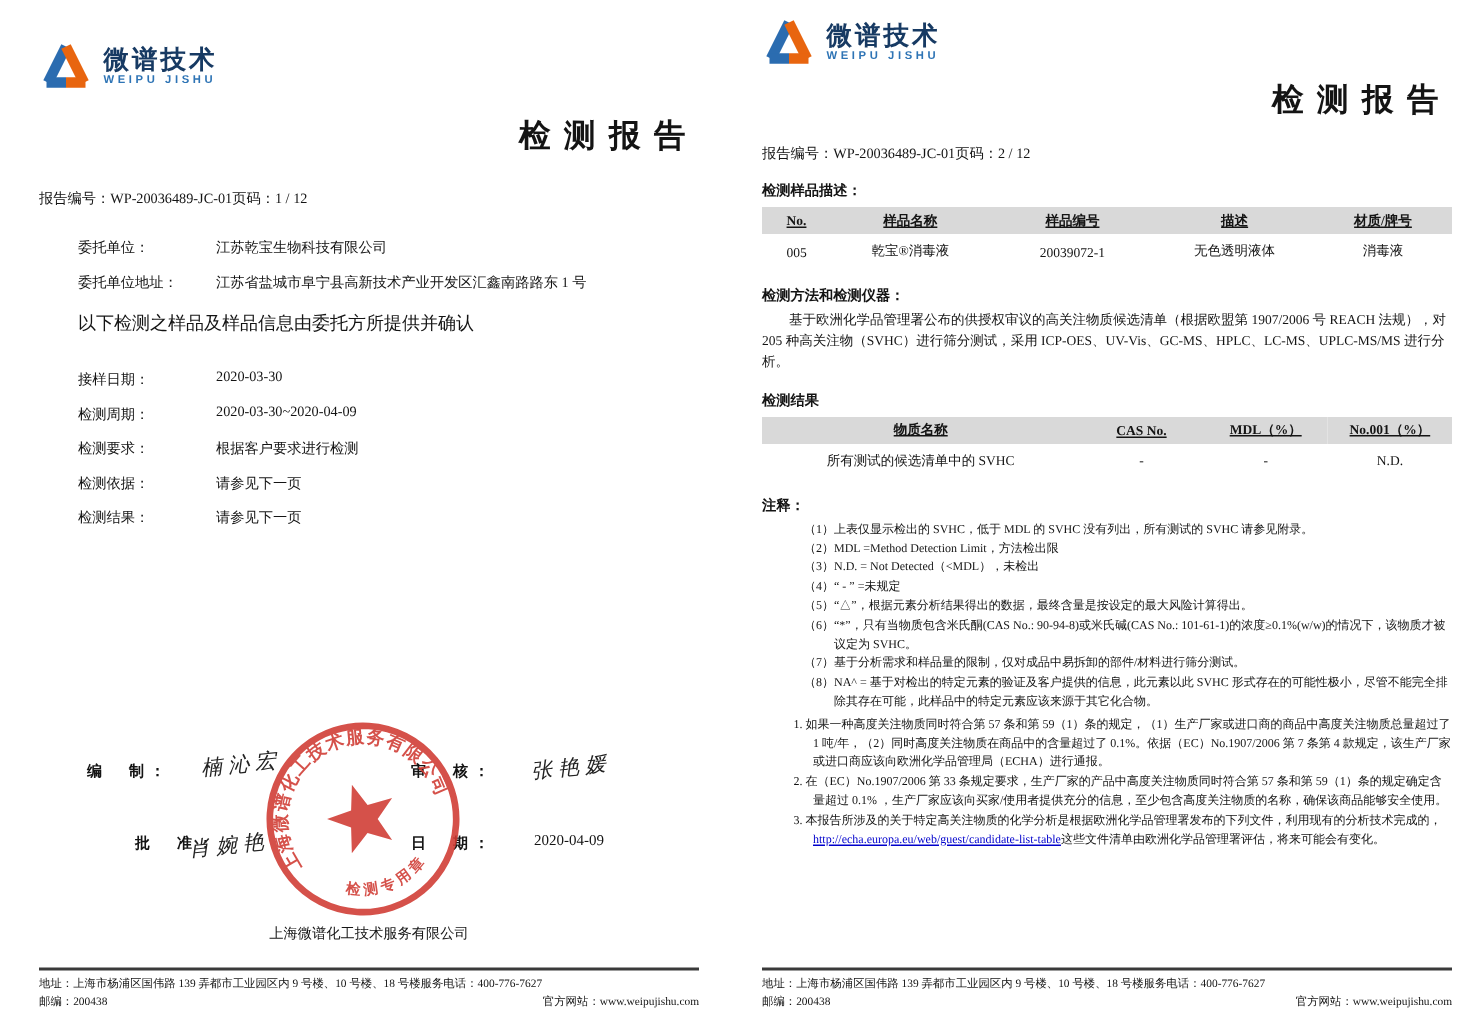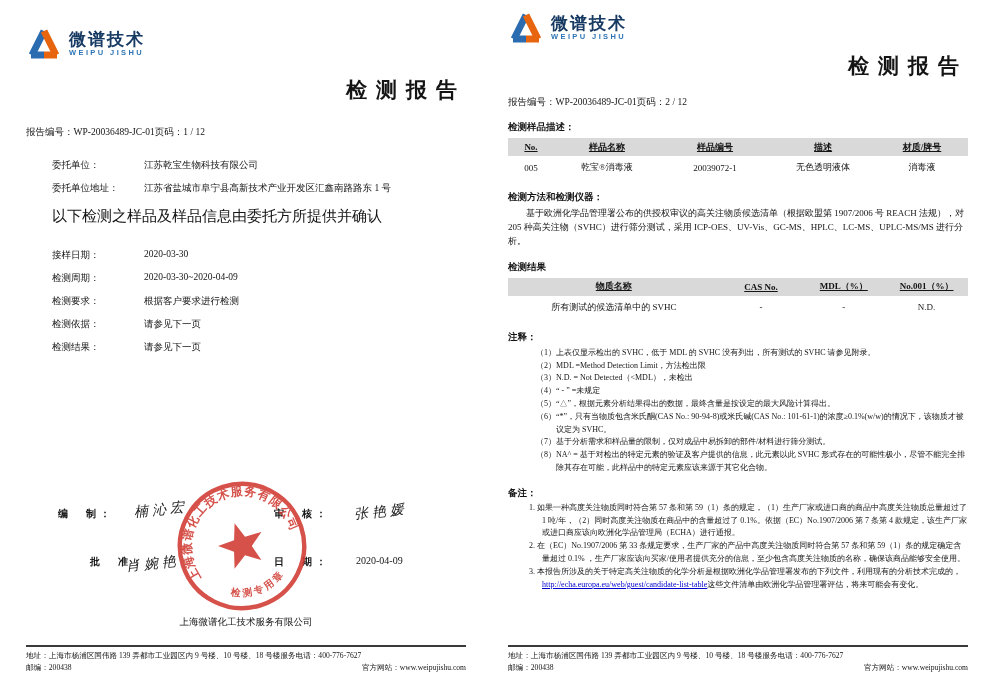--- a/index.html
+++ b/index.html
@@ -19,21 +19,21 @@
   .title { text-align:right; font-weight:bold; font-size:21px; letter-spacing:9px; margin-top:14px; }
   .page-right .title { margin-top:6px; }
 
   .report-row { display:flex; font-size:9.5px; margin-top:22px; }
   .page-right .report-row { margin-top:16px; }
 
   
   .fields { margin-top:20px; padding-left:26px; font-size:9.5px; }
   .field-row { display:flex; margin-bottom:10px; }
   .f-label { width:92px; flex:0 0 auto; }
-  .confirm-line { font-size:15px; padding-left:26px; margin:2px 0 12px 0;font-family:Liberation Serif, serif; }
+  .confirm-line { font-size:12px; padding-left:26px; margin:2px 0 12px 0;font-family:Liberation Serif, serif; }
 
   
   .sign-area { position:relative; height:138px; margin:0 0 0 0; font-size:10px; }
   .sign-label { position:absolute; font-weight:bold; letter-spacing:4px; }
   .handwriting { position:absolute; font-style:italic; font-size:14px; letter-spacing:4px; color:#222; transform:rotate(-6deg); }
   .stamp { position:absolute; opacity:0.88; }
   .company-line { position:absolute; left:0; right:0; bottom:2px; text-align:center; font-size:9.5px; }
 
   .spacer { flex:1 1 auto; }
 
@@ -239,21 +239,20 @@
     <div class="note-item">（1）上表仅显示检出的 SVHC，低于 MDL 的 SVHC 没有列出，所有测试的 SVHC 请参见附录。</div>
         <div class="note-item">（2）MDL =Method Detection Limit，方法检出限</div>
         <div class="note-item">（3）N.D. = Not Detected（&lt;MDL），未检出</div>
         <div class="note-item">（4）“ - ” =未规定</div>
         <div class="note-item">（5）“△”，根据元素分析结果得出的数据，最终含量是按设定的最大风险计算得出。</div>
         <div class="note-item">（6）“*”，只有当物质包含米氏酮(CAS No.: 90-94-8)或米氏碱(CAS No.: 101-61-1)的浓度≥0.1%(w/w)的情况下，该物质才被议定为 SVHC。</div>
         <div class="note-item">（7）基于分析需求和样品量的限制，仅对成品中易拆卸的部件/材料进行筛分测试。</div>
         <div class="note-item">（8）NA^ = 基于对检出的特定元素的验证及客户提供的信息，此元素以此 SVHC 形式存在的可能性极小，尽管不能完全排除其存在可能，此样品中的特定元素应该来源于其它化合物。</div>
       </div>
 
-    <div class="section-title">备注：</div>
     <div class="remarks">
 
     <div class="remark-item">1. 如果一种高度关注物质同时符合第 57 条和第 59（1）条的规定，（1）生产厂家或进口商的商品中高度关注物质总量超过了 1 吨/年，（2）同时高度关注物质在商品中的含量超过了 0.1%。依据（EC）No.1907/2006 第 7 条第 4 款规定，该生产厂家或进口商应该向欧洲化学品管理局（ECHA）进行通报。</div>
         <div class="remark-item">2. 在（EC）No.1907/2006 第 33 条规定要求，生产厂家的产品中高度关注物质同时符合第 57 条和第 59（1）条的规定确定含量超过 0.1% ，生产厂家应该向买家/使用者提供充分的信息，至少包含高度关注物质的名称，确保该商品能够安全使用。</div>
       </div>
     <div class="remark-item">
       <span>3. 本报告所涉及的关于特定高关注物质的化学分析是根据欧洲化学品管理署发布的下列文件，利用现有的分析技术完成的，</span><a class="link">http://echa.europa.eu/web/guest/candidate-list-table</a><span>这些文件清单由欧洲化学品管理署评估，将来可能会有变化。</span>
     </div>
 
     <div class="spacer"></div>

